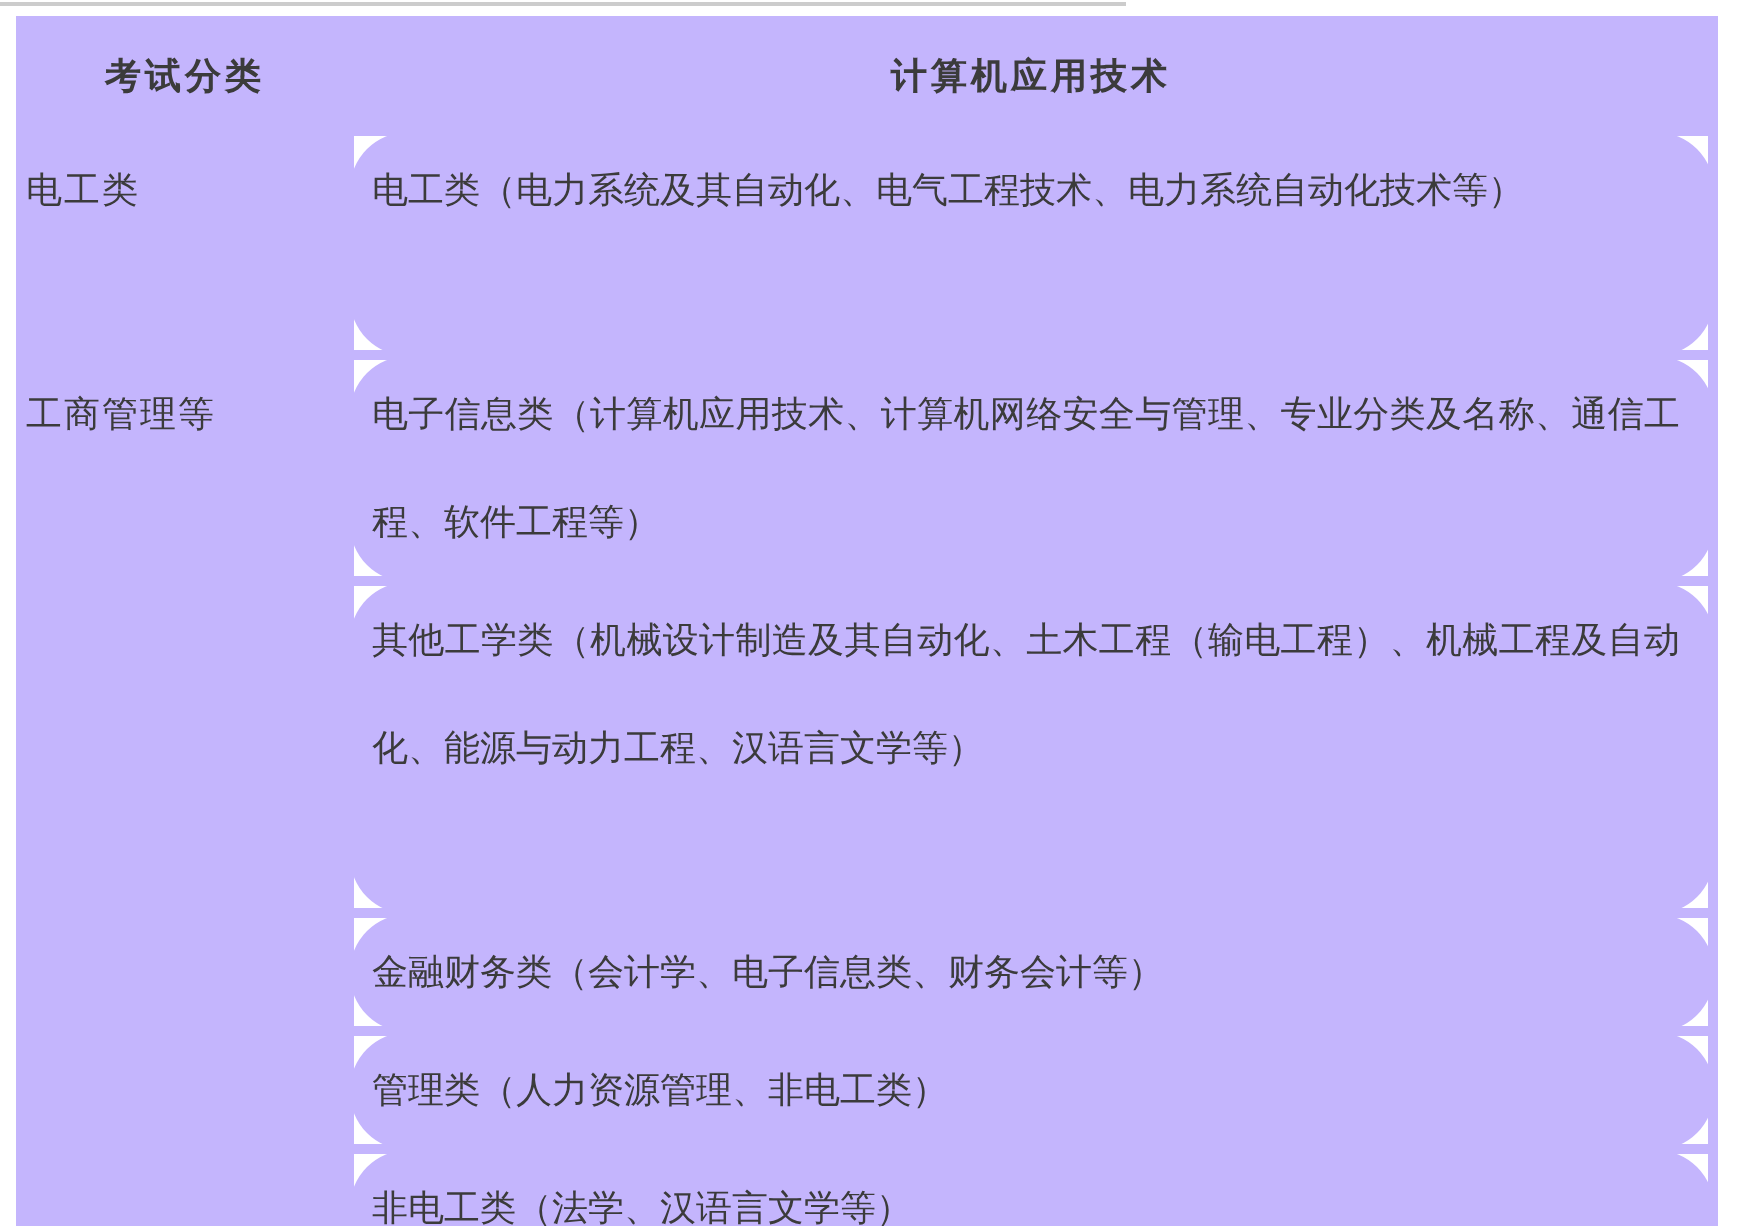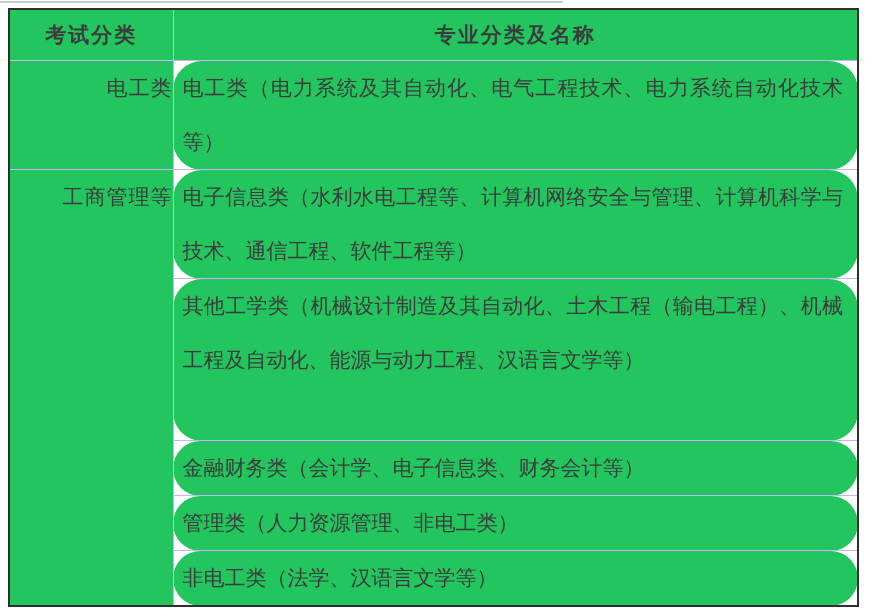--- a/index.html
+++ b/index.html
@@ -28,35 +28,35 @@
     position: absolute;
     left: 8px;
     top: 8px;
     width: 851px;
     border-collapse: collapse;
     table-layout: fixed;
     border: 2px solid #2f2f2f;
   }
   table.exam-table th,
   table.exam-table td {
-    border: 1px solid #c4b5fd;
-    font-size: 21px;
+    border: 5px solid #c4b5fd;
+    font-size: 18px;
     color: #3b3b3b;
-    background: #22c55e;
+    background: #c4b5fd;
   }
   table.exam-table th {
     height: 50px;
     font-weight: bold;
     text-align: center;
     vertical-align: middle;
     letter-spacing: 2px;
     padding: 0;
   }
   td.cat-cell {
-    text-align: right;
+    text-align: left;
     vertical-align: top;
     line-height: 54px;
     padding: 0;
     letter-spacing: 1px;
   }
   td.major-cell {
     text-align: justify;
     vertical-align: top;
     line-height: 54px;
     padding: 0 14px 0 9px;
@@ -73,31 +73,31 @@
 <div class="top-artifact"></div>
 
 <table class="exam-table">
   <colgroup>
     <col class="c-category">
     <col class="c-majors">
   </colgroup>
   <thead>
     <tr>
       <th>考试分类</th>
-      <th>专业分类及名称</th>
+      <th>计算机应用技术</th>
     </tr>
   </thead>
   <tbody>
     <tr class="h-two">
       <td class="cat-cell">电工类</td>
       <td class="major-cell">电工类（电力系统及其自动化、电气工程技术、电力系统自动化技术等）</td>
     </tr>
     <tr class="h-two">
       <td class="cat-cell" rowspan="5">工商管理等</td>
-      <td class="major-cell">电子信息类（水利水电工程等、计算机网络安全与管理、计算机科学与技术、通信工程、软件工程等）</td>
+      <td class="major-cell">电子信息类（计算机应用技术、计算机网络安全与管理、专业分类及名称、通信工程、软件工程等）</td>
     </tr>
     <tr class="h-three">
       <td class="major-cell">其他工学类（机械设计制造及其自动化、土木工程（输电工程）、机械工程及自动化、能源与动力工程、汉语言文学等）</td>
     </tr>
     <tr class="h-one">
       <td class="major-cell">金融财务类（会计学、电子信息类、财务会计等）</td>
     </tr>
     <tr class="h-one">
       <td class="major-cell">管理类（人力资源管理、非电工类）</td>
     </tr>

